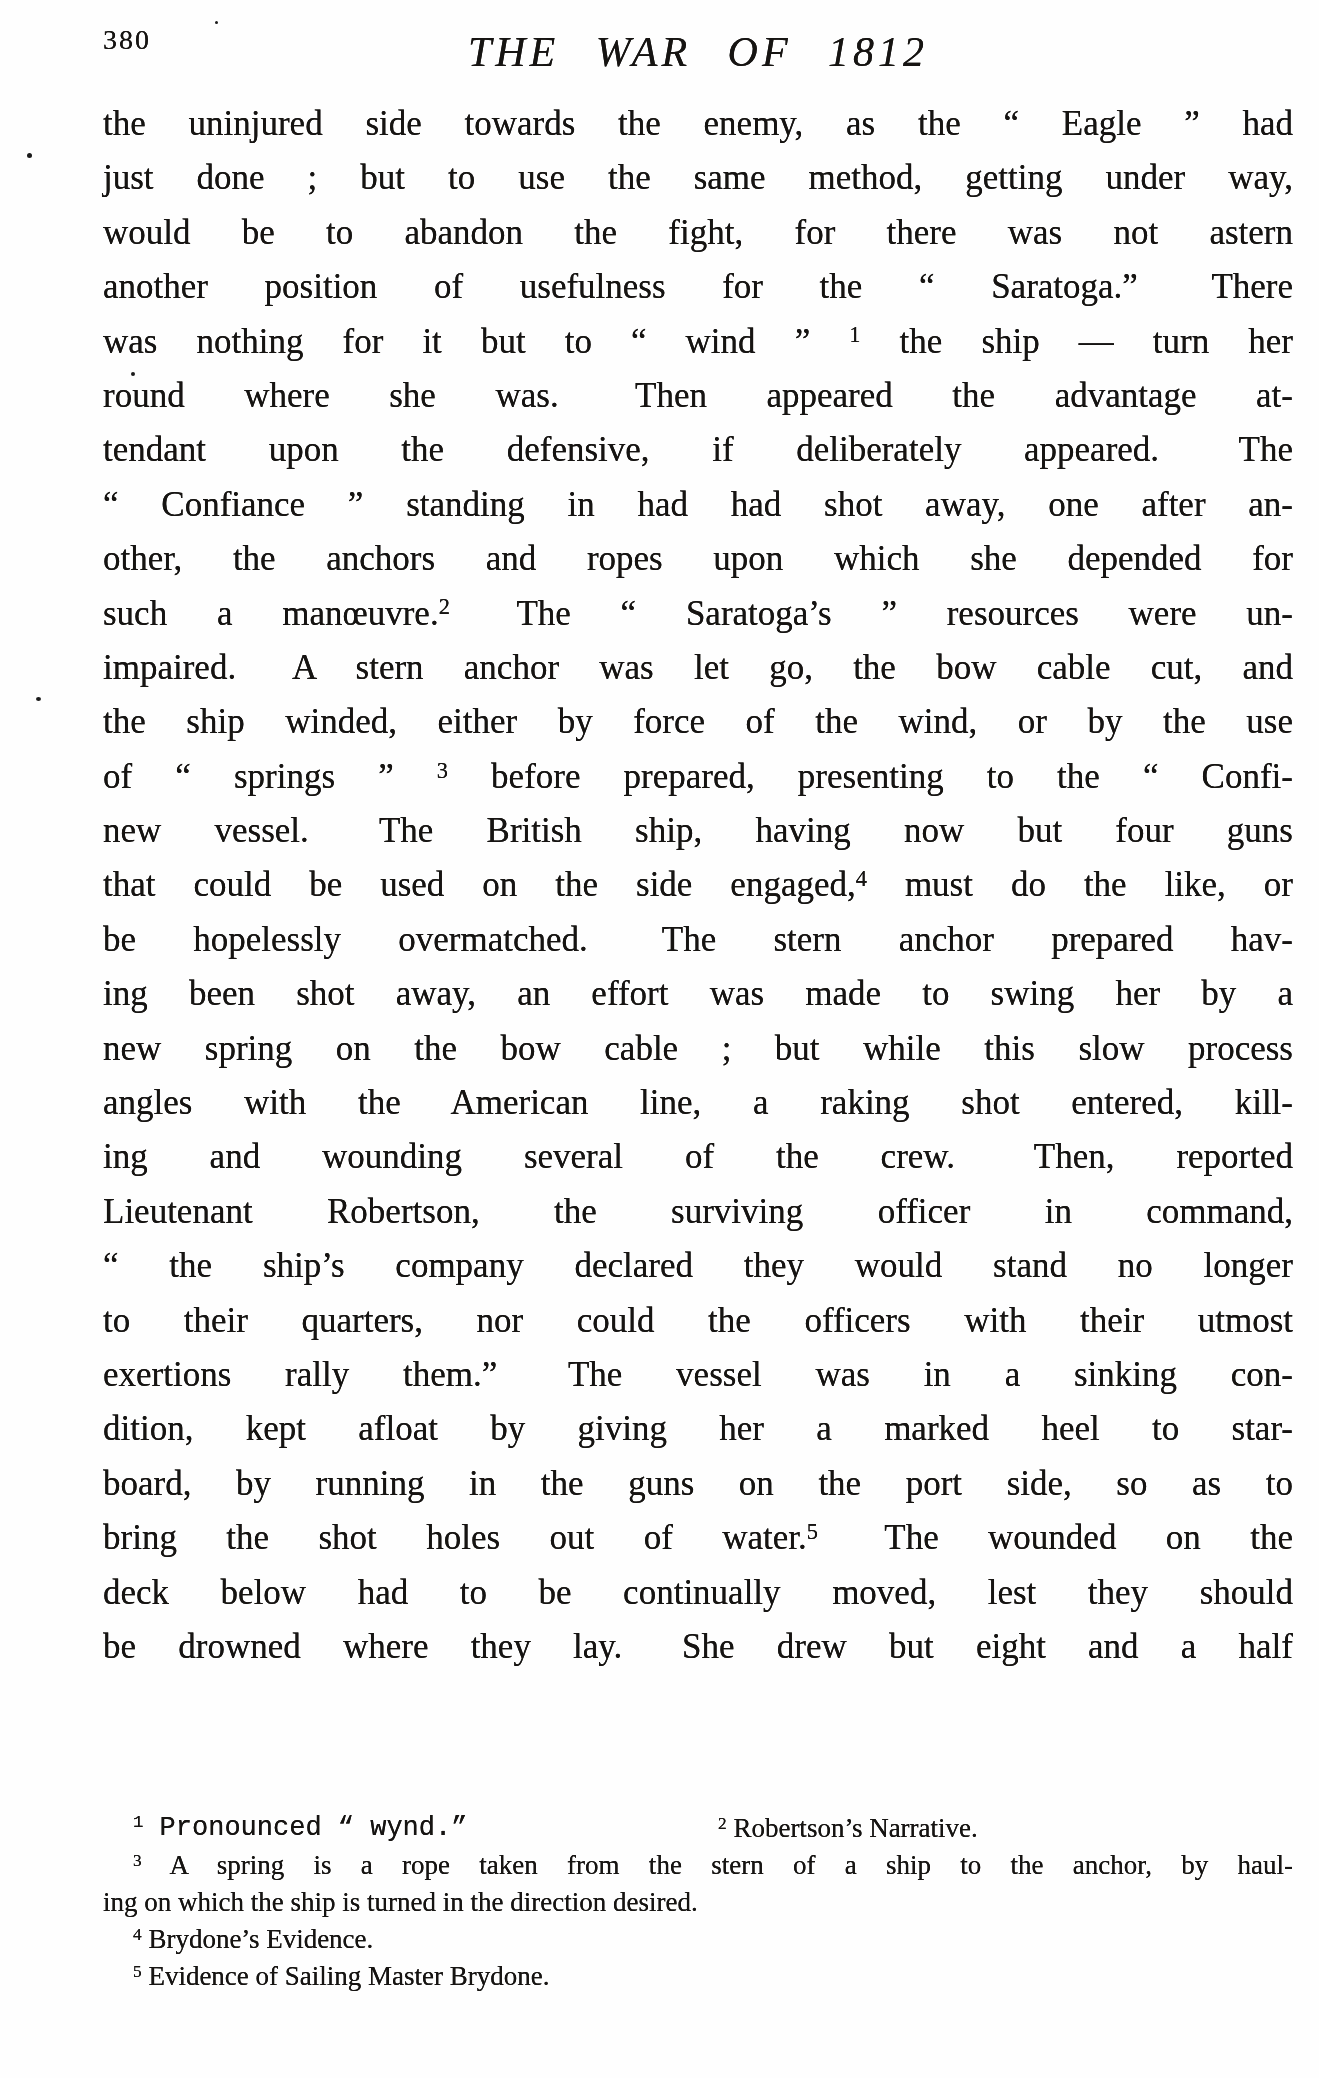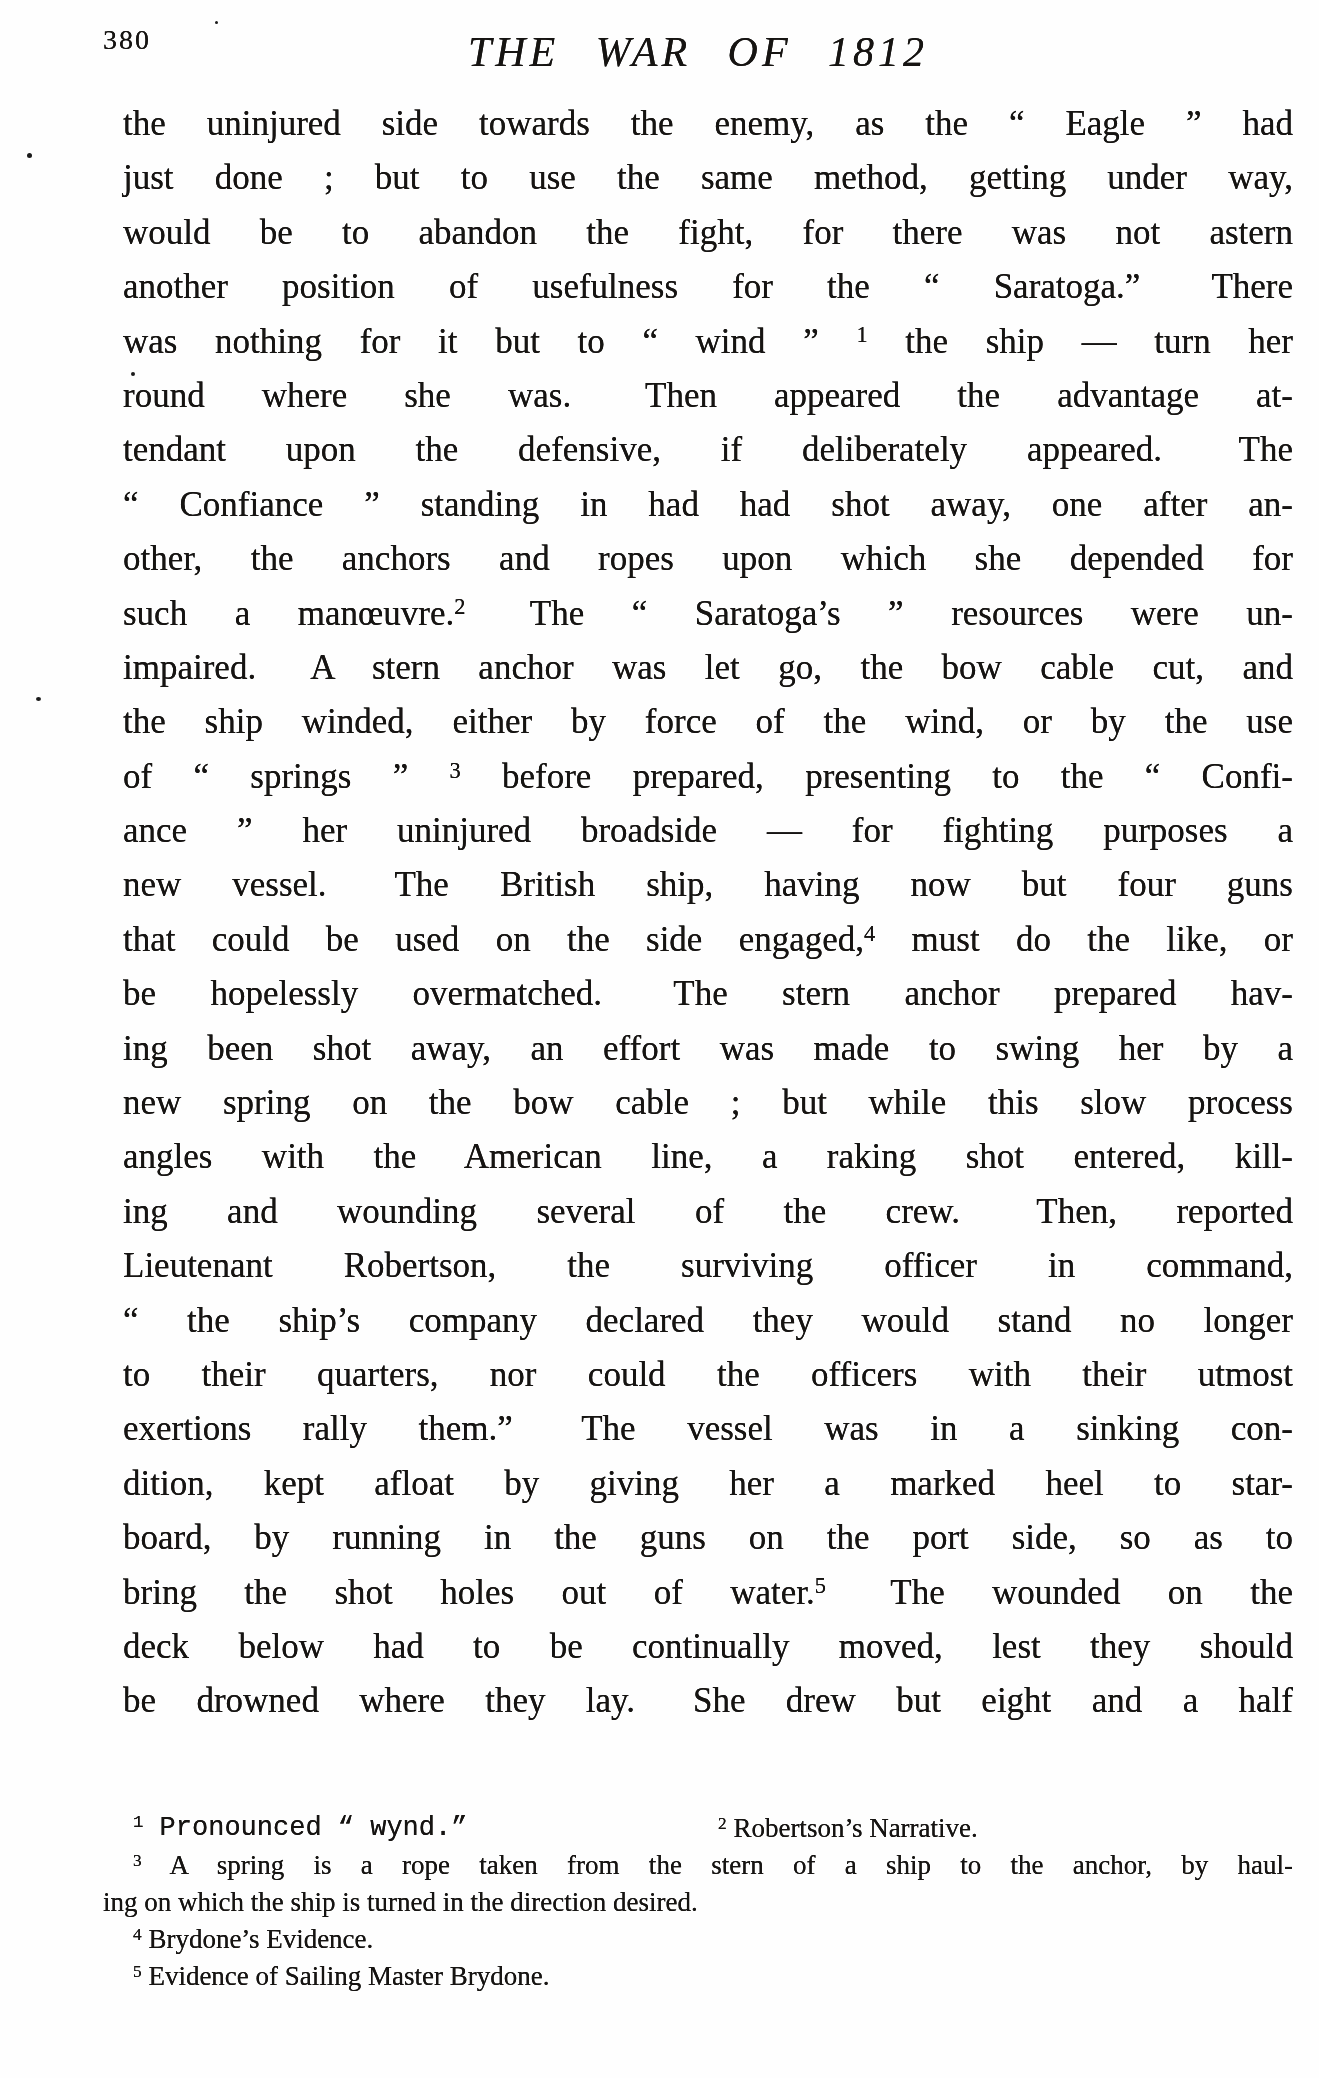--- a/index.html
+++ b/index.html
@@ -23,21 +23,21 @@
     letter-spacing:4px; word-spacing:22px;
     text-shadow:0 0 .6px currentColor;
   }
   .body-block {
     position:absolute; top:97px; left:103px; width:1190px;
     font-size:35px; line-height:54.4px;
     text-shadow:0 0 .5px currentColor;
   }
   .bline {
     text-align:justify; text-align-last:justify; text-justify:inter-word;
-    height:54.4px; overflow:visible; white-space:normal;margin-left:20px;
+    height:54.4px; overflow:visible; white-space:normal;
   }
   sup {
     font-size:64%; line-height:0; vertical-align:baseline;
     position:relative; top:-0.45em; letter-spacing:0;
   }
   .fn-block {
     position:absolute; top:1810px; left:103px; width:1190px;
     font-size:27px; line-height:37px;
     text-shadow:0 0 .5px currentColor;
   }
@@ -70,21 +70,20 @@
     <div class="bline">another position of usefulness for the “ Saratoga.”  There</div>
     <div class="bline">was nothing for it but to “ wind ” <sup>1</sup> the ship — turn her</div>
     <div class="bline">round where she was.  Then appeared the advantage at-</div>
     <div class="bline">tendant upon the defensive, if deliberately appeared.  The</div>
     <div class="bline">“ Confiance ” standing in had had shot away, one after an-</div>
     <div class="bline">other, the anchors and ropes upon which she depended for</div>
     <div class="bline">such a manœuvre.<sup>2</sup>  The “ Saratoga’s ” resources were un-</div>
     <div class="bline">impaired.  A stern anchor was let go, the bow cable cut, and</div>
     <div class="bline">the ship winded, either by force of the wind, or by the use</div>
     <div class="bline">of “ springs ” <sup>3</sup> before prepared, presenting to the “ Confi-</div>
-    <div class="bline">ance ” her uninjured broadside — for fighting purposes a</div>
     <div class="bline">new vessel.  The British ship, having now but four guns</div>
     <div class="bline">that could be used on the side engaged,<sup>4</sup> must do the like, or</div>
     <div class="bline">be hopelessly overmatched.  The stern anchor prepared hav-</div>
     <div class="bline">ing been shot away, an effort was made to swing her by a</div>
     <div class="bline">new spring on the bow cable ; but while this slow process</div>
     <div class="bline">angles with the American line, a raking shot entered, kill-</div>
     <div class="bline">ing and wounding several of the crew.  Then, reported</div>
     <div class="bline">Lieutenant Robertson, the surviving officer in command,</div>
     <div class="bline">“ the ship’s company declared they would stand no longer</div>
     <div class="bline">to their quarters, nor could the officers with their utmost</div>

